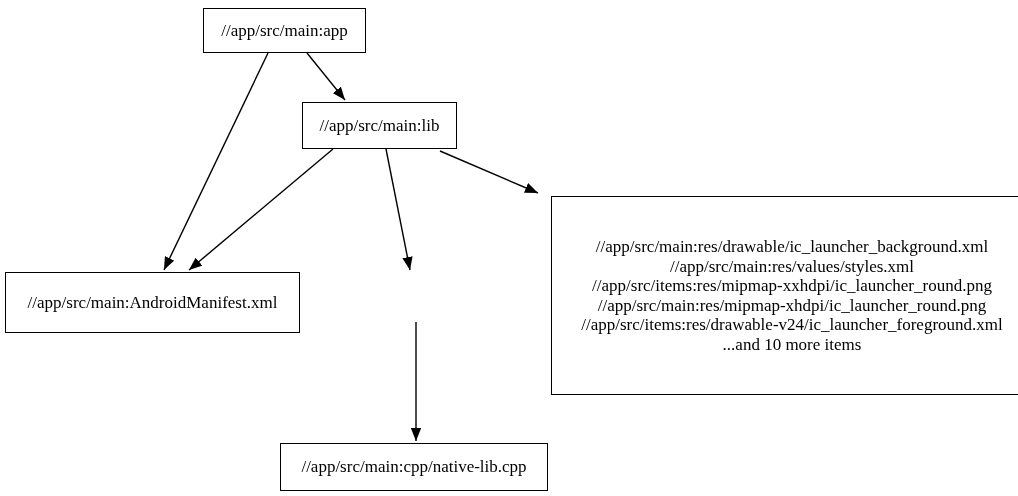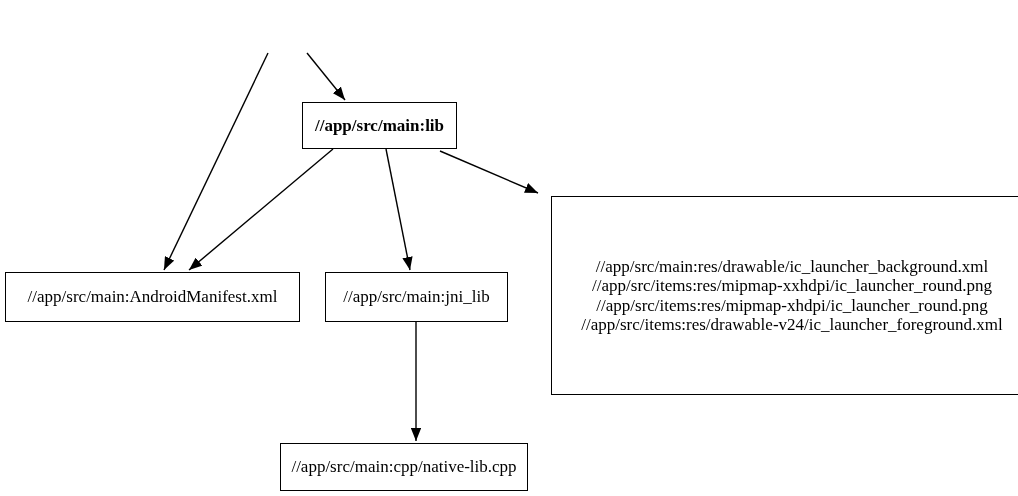--- a/index.html
+++ b/index.html
@@ -31,25 +31,25 @@
     display: flex;
     flex-direction: column;
     align-items: center;
     justify-content: center;
     text-align: center;
     font-size: 17px;
     line-height: 19.5px;
     white-space: nowrap;
   }
   .node-app        { left: 203px; top: 8px;   width: 163px; height: 45px; }
-  .node-lib        { left: 302px; top: 102px; width: 155px; height: 47px; font-weight: bold; }
-  .node-manifest   { left: 5px;   top: 272px; width: 295px; height: 50px; }
+  .node-lib        { left: 302px; top: 102px; width: 155px; height: 47px; }
+  .node-manifest   { left: 5px;   top: 272px; width: 295px; height: 61px; }
   .node-jni-lib    { left: 325px; top: 272px; width: 183px; height: 50px; }
   .node-res-group  { left: 531px; top: 196px; width: 482px; height: 199px; margin-left: 20px; }
-  .node-native-lib { left: 280px; top: 443px; width: 248px; height: 48px; }
+  .node-native-lib { left: 280px; top: 443px; width: 268px; height: 48px; }
   .res-line {
     display: block;
   }
 </style>
 </head>
 <body>
 
 <div class="canvas">
 
   <svg class="edge-layer" viewBox="0 0 1018 496" xmlns="http://www.w3.org/2000/svg">
@@ -59,37 +59,39 @@
       </marker>
     </defs>
     <line x1="307" y1="53" x2="345" y2="100" stroke="#000000" stroke-width="1.4" marker-end="url(#arrow)"></line>
     <line x1="268" y1="53" x2="164" y2="270" stroke="#000000" stroke-width="1.4" marker-end="url(#arrow)"></line>
     <line x1="333" y1="149" x2="189" y2="270" stroke="#000000" stroke-width="1.4" marker-end="url(#arrow)"></line>
     <line x1="386" y1="149" x2="410" y2="270" stroke="#000000" stroke-width="1.4" marker-end="url(#arrow)"></line>
     <line x1="440" y1="151" x2="538" y2="193" stroke="#000000" stroke-width="1.4" marker-end="url(#arrow)"></line>
     <line x1="416" y1="322" x2="416" y2="441" stroke="#000000" stroke-width="1.4" marker-end="url(#arrow)"></line>
   </svg>
 
+  <div class="node node-app">
+    <span>//app/src/main:app</span>
+  </div>
 
   <div class="node node-lib">
     <span>//app/src/main:lib</span>
   </div>
 
   <div class="node node-manifest">
     <span>//app/src/main:AndroidManifest.xml</span>
   </div>
 
-  <div class="node node-jni-lib">
-    <span>//app/src/main:jni_lib</span>
-  </div>
 
   <div class="node node-res-group">
     <span class="res-line">//app/src/main:res/drawable/ic_launcher_background.xml</span>
+    <span class="res-line">//app/src/main:res/values/styles.xml</span>
     <span class="res-line">//app/src/items:res/mipmap-xxhdpi/ic_launcher_round.png</span>
-    <span class="res-line">//app/src/items:res/mipmap-xhdpi/ic_launcher_round.png</span>
+    <span class="res-line">//app/src/main:res/mipmap-xhdpi/ic_launcher_round.png</span>
     <span class="res-line">//app/src/items:res/drawable-v24/ic_launcher_foreground.xml</span>
+    <span class="res-line">...and 10 more items</span>
   </div>
 
   <div class="node node-native-lib">
     <span>//app/src/main:cpp/native-lib.cpp</span>
   </div>
 
 </div>
 
 </body></html>

